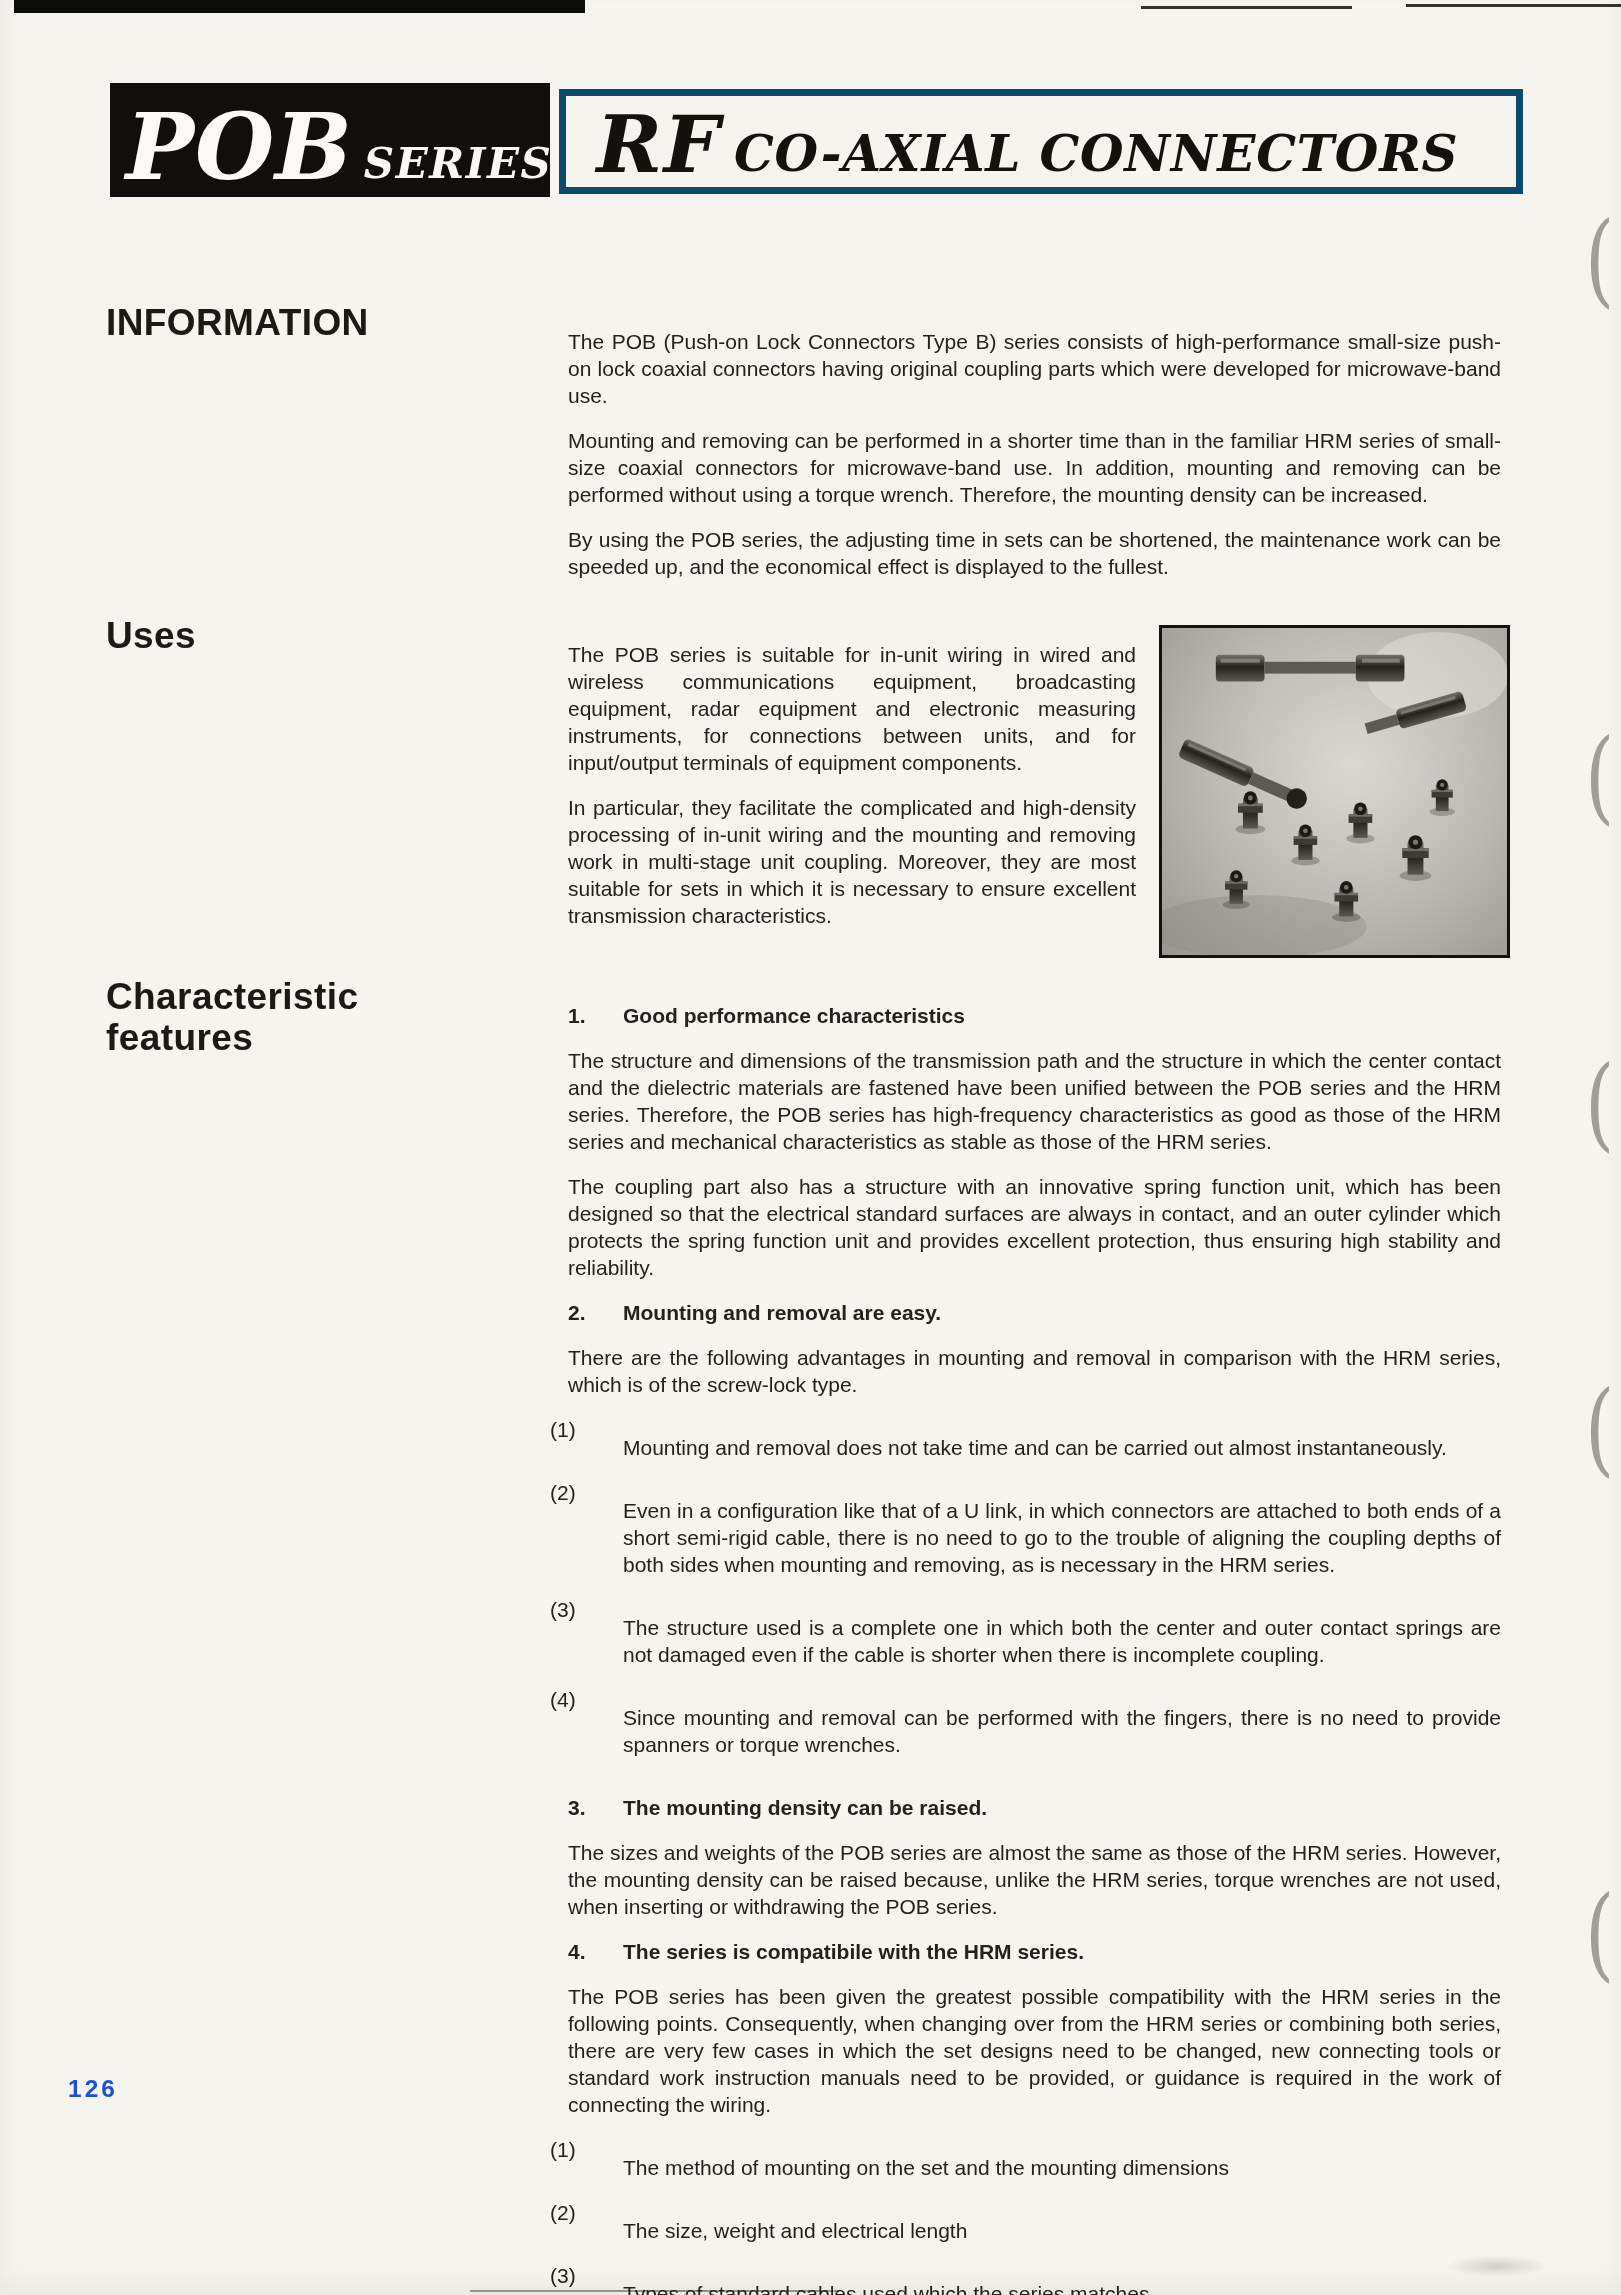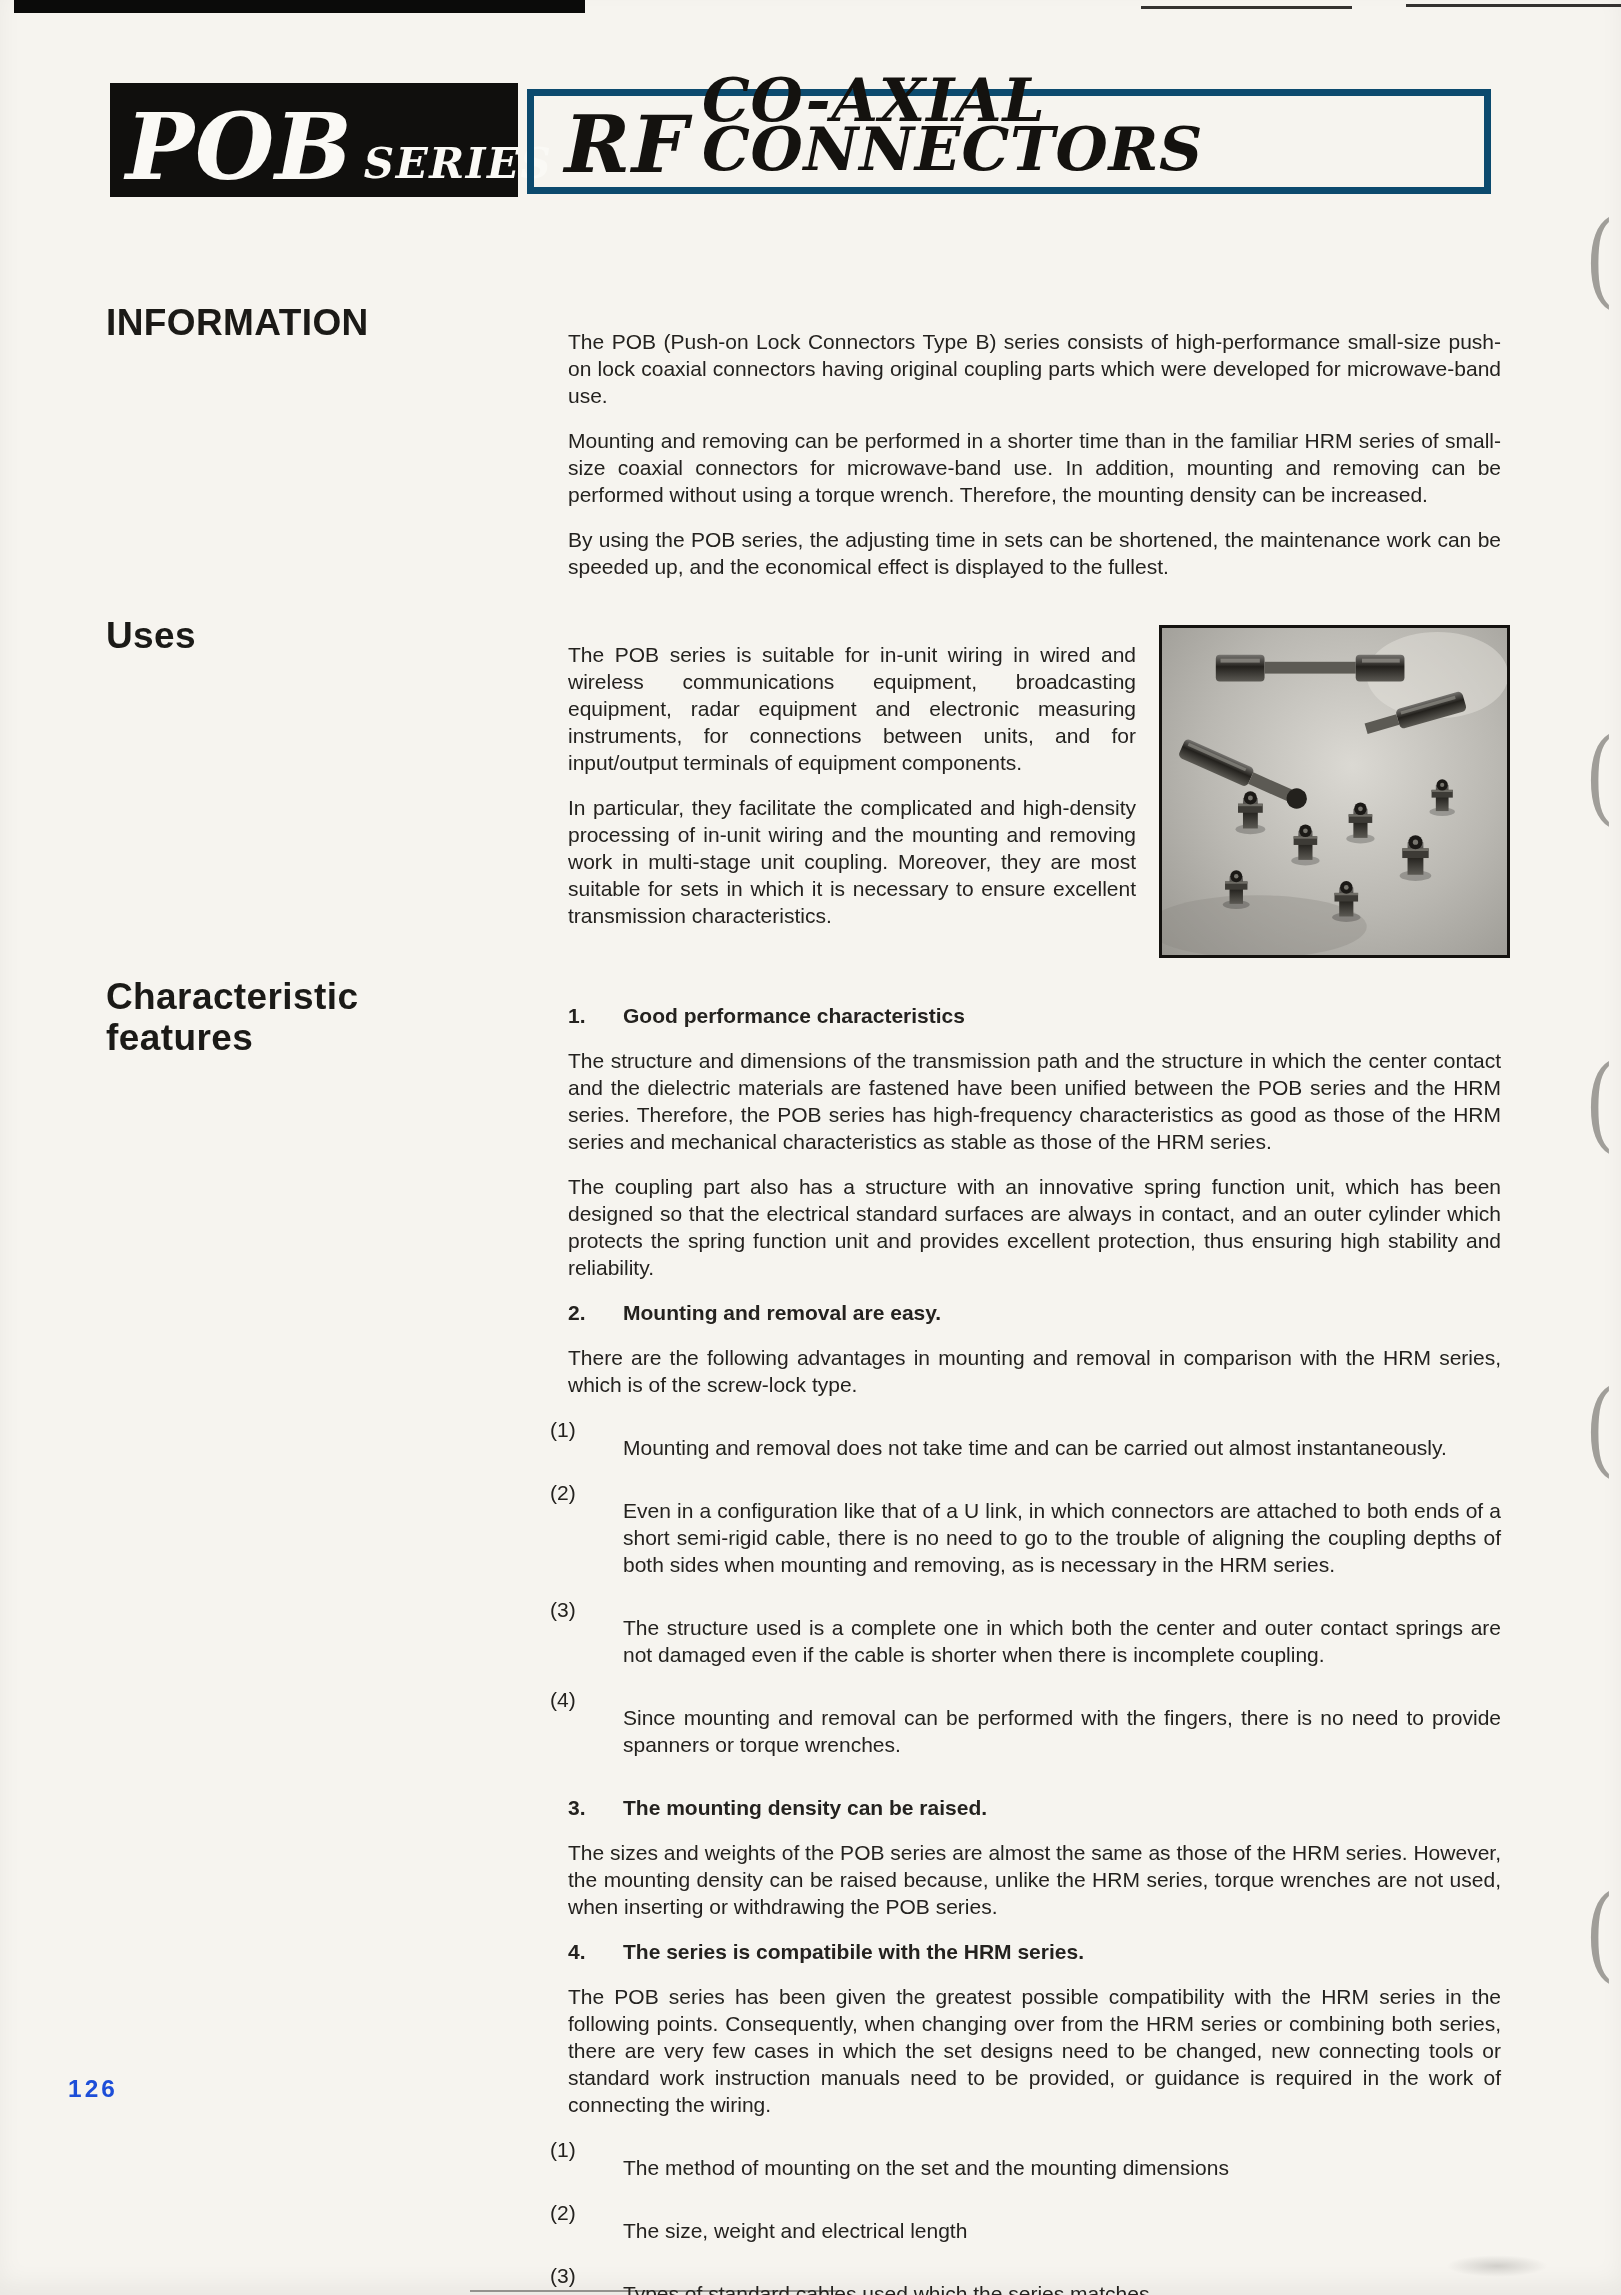--- a/index.html
+++ b/index.html
@@ -28,35 +28,35 @@
     transform: scaleY(1.35);
   }
   .curl-1 { top: 222px; } .curl-2 { top: 739px; } .curl-3 { top: 1066px; } .curl-4 { top: 1391px; } .curl-5 { top: 1896px; }
   .art-bottom-dash { position: absolute; left: 470px; top: 2290px; width: 369px; height: 2.4px; background: #4a4845; opacity: .55; }
   .art-smudge { position: absolute; left: 1446px; top: 2255px; width: 102px; height: 22px; border-radius: 50%;
                 background: radial-gradient(#7a7874, transparent 70%); opacity: .3; }
 
   
   .masthead { position: absolute; top: 83px; left: 110px; display: flex; align-items: flex-start; }
   .logo-box {
-    width: 408px; height: 114px; background: #100f0d; color: #faf9f5;
+    width: 440px; height: 114px; background: #100f0d; color: #faf9f5;
     display: flex; align-items: flex-end; gap: 11px;
     padding: 0 6.3px 14px 15.7px; flex: none;
   }
   .logo-pob   { font-family: "DejaVu Serif", serif; font-style: italic; font-weight: 700; font-size: 91px; line-height: .78; letter-spacing: 0.8px; }
   .logo-series{ font-family: "DejaVu Serif", serif; font-style: italic; font-weight: 700; font-size: 42px;  line-height: .8; padding-bottom: 2.4px; letter-spacing: 1.6px; }
   .title-box {
     margin-left: 9.4px; margin-top: 5.5px;
     width: 964px; height: 105px;
     border: 7px solid #0c4a6e;
     display: flex; align-items: flex-end; gap: 12.6px;
     padding: 0 7.9px 11px 30px;
   }
   .title-rf   { font-family: "DejaVu Serif", serif; font-style: italic; font-weight: 700; font-size: 79px; line-height: .78; letter-spacing: 1.6px; color: #14120f; }
-  .title-rest { font-family: "DejaVu Serif", serif; font-style: italic; font-weight: 700; font-size: 60px;  line-height: .82; padding-bottom: 1.6px; letter-spacing: 0.8px; color: #14120f; }
+  .title-rest { font-family: "DejaVu Serif", serif; font-style: italic; font-weight: 700; font-size: 50px;  line-height: .82; padding-bottom: 1.6px; letter-spacing: 0.8px; color: #14120f; }
 
   
   .sec { position: absolute; left: 0; width: 1613px; }
   .sec-info     { top: 310px; }
   .sec-uses     { top: 623px; }
   .sec-features { top: 984px; }
 
   .side-heading {
     position: absolute; left: 106px; top: 0; margin: 0;
     width: 377px; margin-top: -7px;

